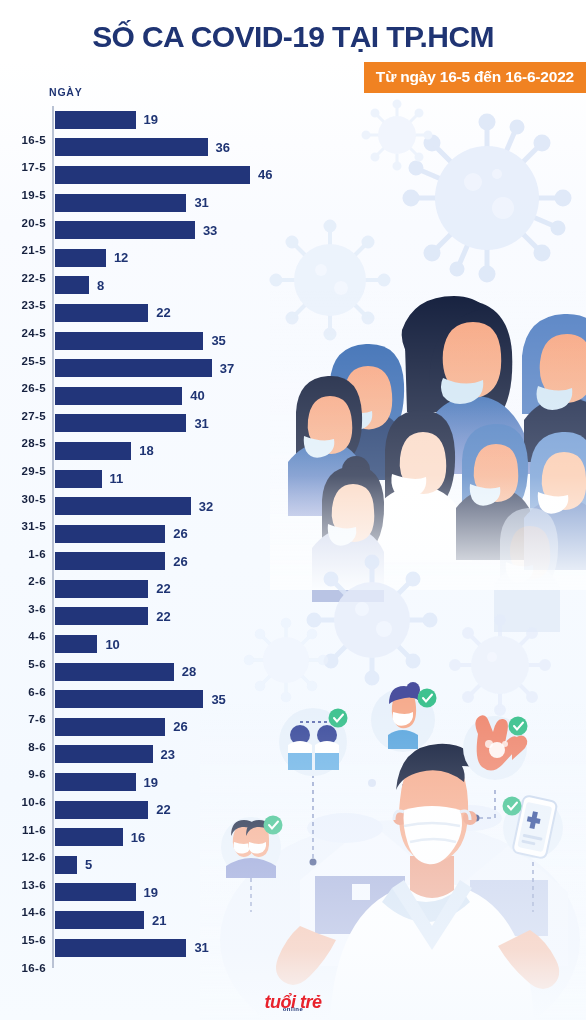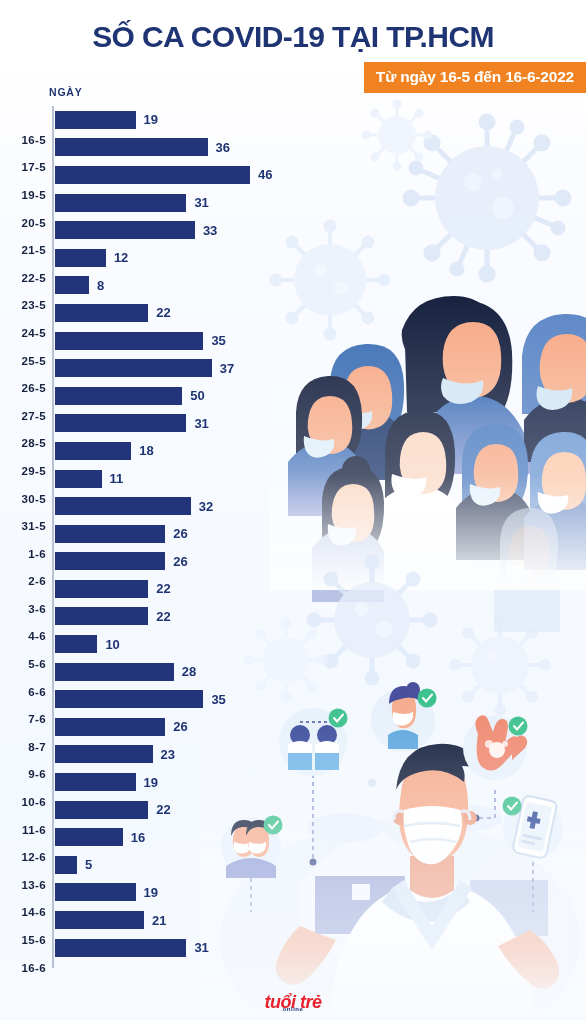--- a/index.html
+++ b/index.html
@@ -623,21 +623,21 @@
           <div class="row-label">26-5</div>
           <div class="bar-wrap">
             <div class="bar" style="width: 156.8px; background: rgb(34, 53, 122);"></div>
             <div class="bar-value" style="color: rgb(31, 52, 115);">37</div>
           </div>
         </div>
         <div class="row">
           <div class="row-label">27-5</div>
           <div class="bar-wrap">
             <div class="bar" style="width: 127.2px; background: rgb(34, 53, 122);"></div>
-            <div class="bar-value" style="color: rgb(31, 52, 115);">50</div>
+            <div class="bar-value" style="color: rgb(31, 52, 115);">40</div>
           </div>
         </div>
         <div class="row">
           <div class="row-label">28-5</div>
           <div class="bar-wrap">
             <div class="bar" style="width: 131.4px; background: rgb(34, 53, 122);"></div>
             <div class="bar-value" style="color: rgb(31, 52, 115);">31</div>
           </div>
         </div>
         <div class="row">
@@ -704,21 +704,21 @@
           </div>
         </div>
         <div class="row">
           <div class="row-label">7-6</div>
           <div class="bar-wrap">
             <div class="bar" style="width: 148.4px; background: rgb(34, 53, 122);"></div>
             <div class="bar-value" style="color: rgb(31, 52, 115);">35</div>
           </div>
         </div>
         <div class="row">
-          <div class="row-label">8-7</div>
+          <div class="row-label">8-6</div>
           <div class="bar-wrap">
             <div class="bar" style="width: 110.2px; background: rgb(34, 53, 122);"></div>
             <div class="bar-value" style="color: rgb(31, 52, 115);">26</div>
           </div>
         </div>
         <div class="row">
           <div class="row-label">9-6</div>
           <div class="bar-wrap">
             <div class="bar" style="width: 97.5px; background: rgb(34, 53, 122);"></div>
             <div class="bar-value" style="color: rgb(31, 52, 115);">23</div>

